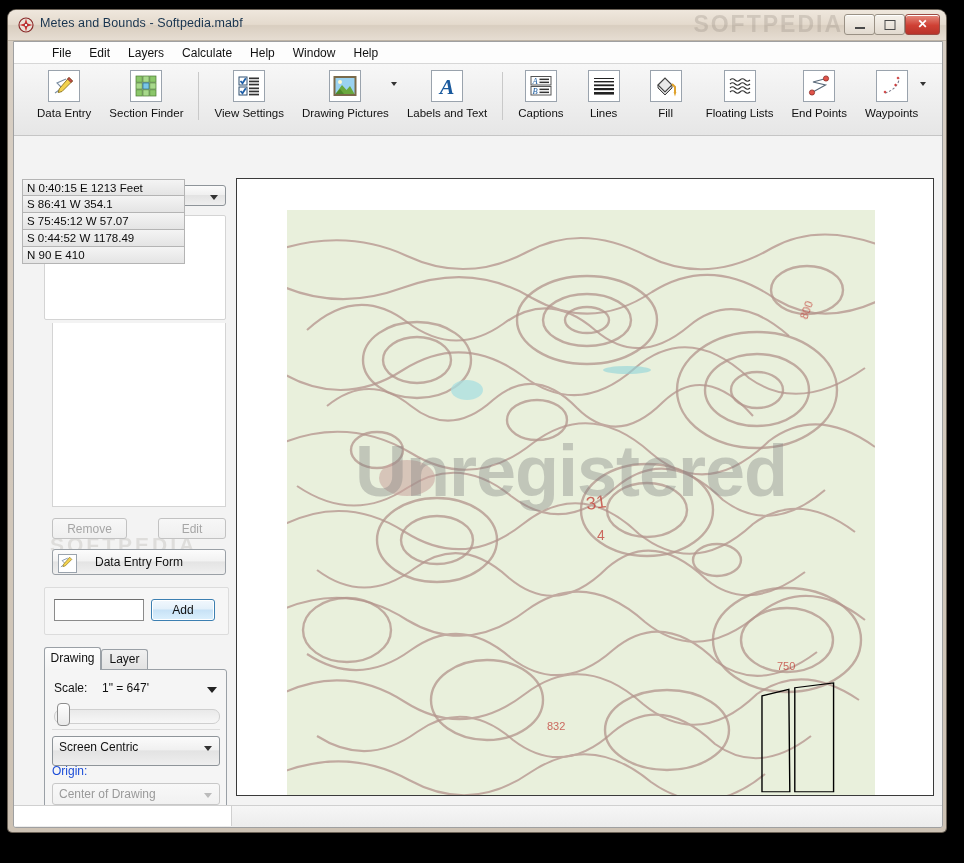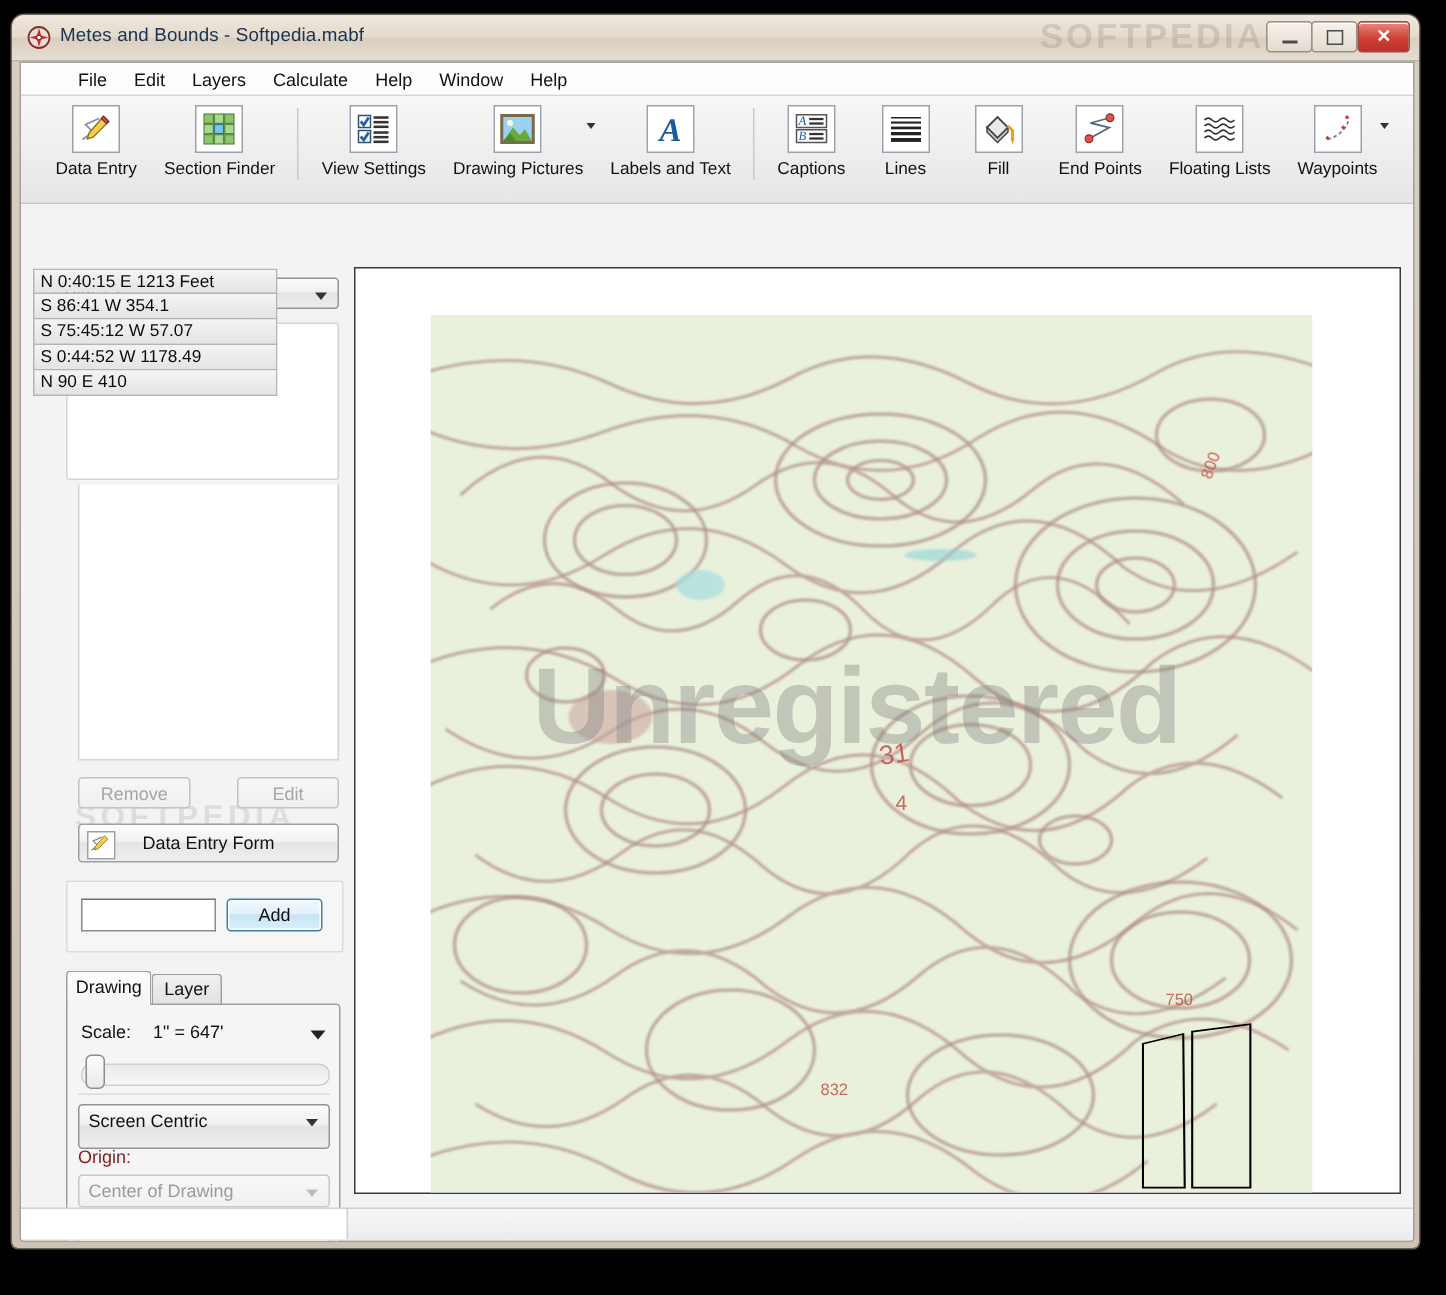--- a/index.html
+++ b/index.html
@@ -180,21 +180,21 @@
     border:1px solid #8c8c8c;background:linear-gradient(to bottom,#fdfdfd,#e9e9e9);
   }
   #divider1{position:absolute;left:38px;top:554px;width:168px;height:1px;background:#dcdcdc;}
 
   #mode-combo{
     position:absolute;left:38px;top:561px;width:168px;height:30px;box-sizing:border-box;
     border:1px solid #8e9499;border-radius:3px;
     background:linear-gradient(to bottom,#fbfbfb 0%,#f0f0f0 45%,#e3e3e3 50%,#eeeeee 100%);
     font-size:12px;color:#111;line-height:21px;padding-left:6px;cursor:default;
   }
-  #origin-label{position:absolute;left:38px;top:589px;font-size:12px;color:#7f1d1d;}
+  #origin-label{position:absolute;left:38px;top:589px;font-size:12px;color:#1d4ed8;}
   #origin-combo{
     position:absolute;left:38px;top:608px;width:168px;height:22px;box-sizing:border-box;
     border:1px solid #c8c8c8;border-radius:3px;
     background:linear-gradient(to bottom,#f8f8f8,#f1f1f1);
     font-size:12px;color:#9a9a9a;line-height:21px;padding-left:6px;cursor:default;
   }
   #origin-combo .combo-arrow{border-top-color:#bbb;}
   #divider2{position:absolute;left:38px;top:638px;width:168px;height:1px;background:#dcdcdc;}
 
   .sbtn{
@@ -390,38 +390,38 @@
             <path d="M18 10 L21 13 L21 18" fill="none" stroke="#e0a32e" stroke-width="2"></path>
             <path d="M19.6 18 L22.4 18 L21 22.5 Z" fill="#e0a32e"></path>
           </svg>
         </div>
         <div class="tb-lbl">Fill</div>
       </div>
 
       <div class="tb-item">
         <div class="tb-ico">
           <svg width="24" height="24" viewBox="0 0 24 24">
-            <path d="M5 18.5 L18.5 11 L6 8 L19 4.5" fill="none" stroke="#5a6a7a" stroke-width="1.2"></path>
-            <circle cx="19" cy="4.5" r="2.6" fill="#e0534a" stroke="#8a2f28" stroke-width=".8"></circle>
-            <circle cx="5" cy="18.5" r="2.6" fill="#e0534a" stroke="#8a2f28" stroke-width=".8"></circle>
-          </svg>
-        </div>
-        <div class="tb-lbl">End Points</div>
-      </div>
-
-      <div class="tb-item">
-        <div class="tb-ico">
-          <svg width="24" height="24" viewBox="0 0 24 24">
             <path d="M2 6 q2.5 -2.5 5 0 t5 0 t5 0 t5 0" fill="none" stroke="#333" stroke-width="1.1"></path>
             <path d="M2 10 q2.5 -2.5 5 0 t5 0 t5 0 t5 0" fill="none" stroke="#333" stroke-width="1.1"></path>
             <path d="M2 14 q2.5 -2.5 5 0 t5 0 t5 0 t5 0" fill="none" stroke="#333" stroke-width="1.1"></path>
             <path d="M2 18 q2.5 -2.5 5 0 t5 0 t5 0 t5 0" fill="none" stroke="#333" stroke-width="1.1"></path>
           </svg>
         </div>
         <div class="tb-lbl">Floating Lists</div>
+      </div>
+
+      <div class="tb-item">
+        <div class="tb-ico">
+          <svg width="24" height="24" viewBox="0 0 24 24">
+            <path d="M5 18.5 L18.5 11 L6 8 L19 4.5" fill="none" stroke="#5a6a7a" stroke-width="1.2"></path>
+            <circle cx="19" cy="4.5" r="2.6" fill="#e0534a" stroke="#8a2f28" stroke-width=".8"></circle>
+            <circle cx="5" cy="18.5" r="2.6" fill="#e0534a" stroke="#8a2f28" stroke-width=".8"></circle>
+          </svg>
+        </div>
+        <div class="tb-lbl">End Points</div>
       </div>
 
       <div class="tb-item">
         <div class="tb-ico">
           <svg width="24" height="24" viewBox="0 0 24 24">
             <path d="M5 19 q7 -2 11 -7 q3 -3.5 3 -7.5" fill="none" stroke="#7a7a8a" stroke-width="1.1" stroke-dasharray="2.4 1.8"></path>
             <g fill="#cf3b3b">
               <path d="M18 2.6 l1.5 1.5 l-1.5 1.5 l-1.5 -1.5 z"></path>
               <path d="M15.5 9.5 l1.5 1.5 l-1.5 1.5 l-1.5 -1.5 z"></path>
               <path d="M5 16.5 l1.5 1.5 l-1.5 1.5 l-1.5 -1.5 z"></path>

